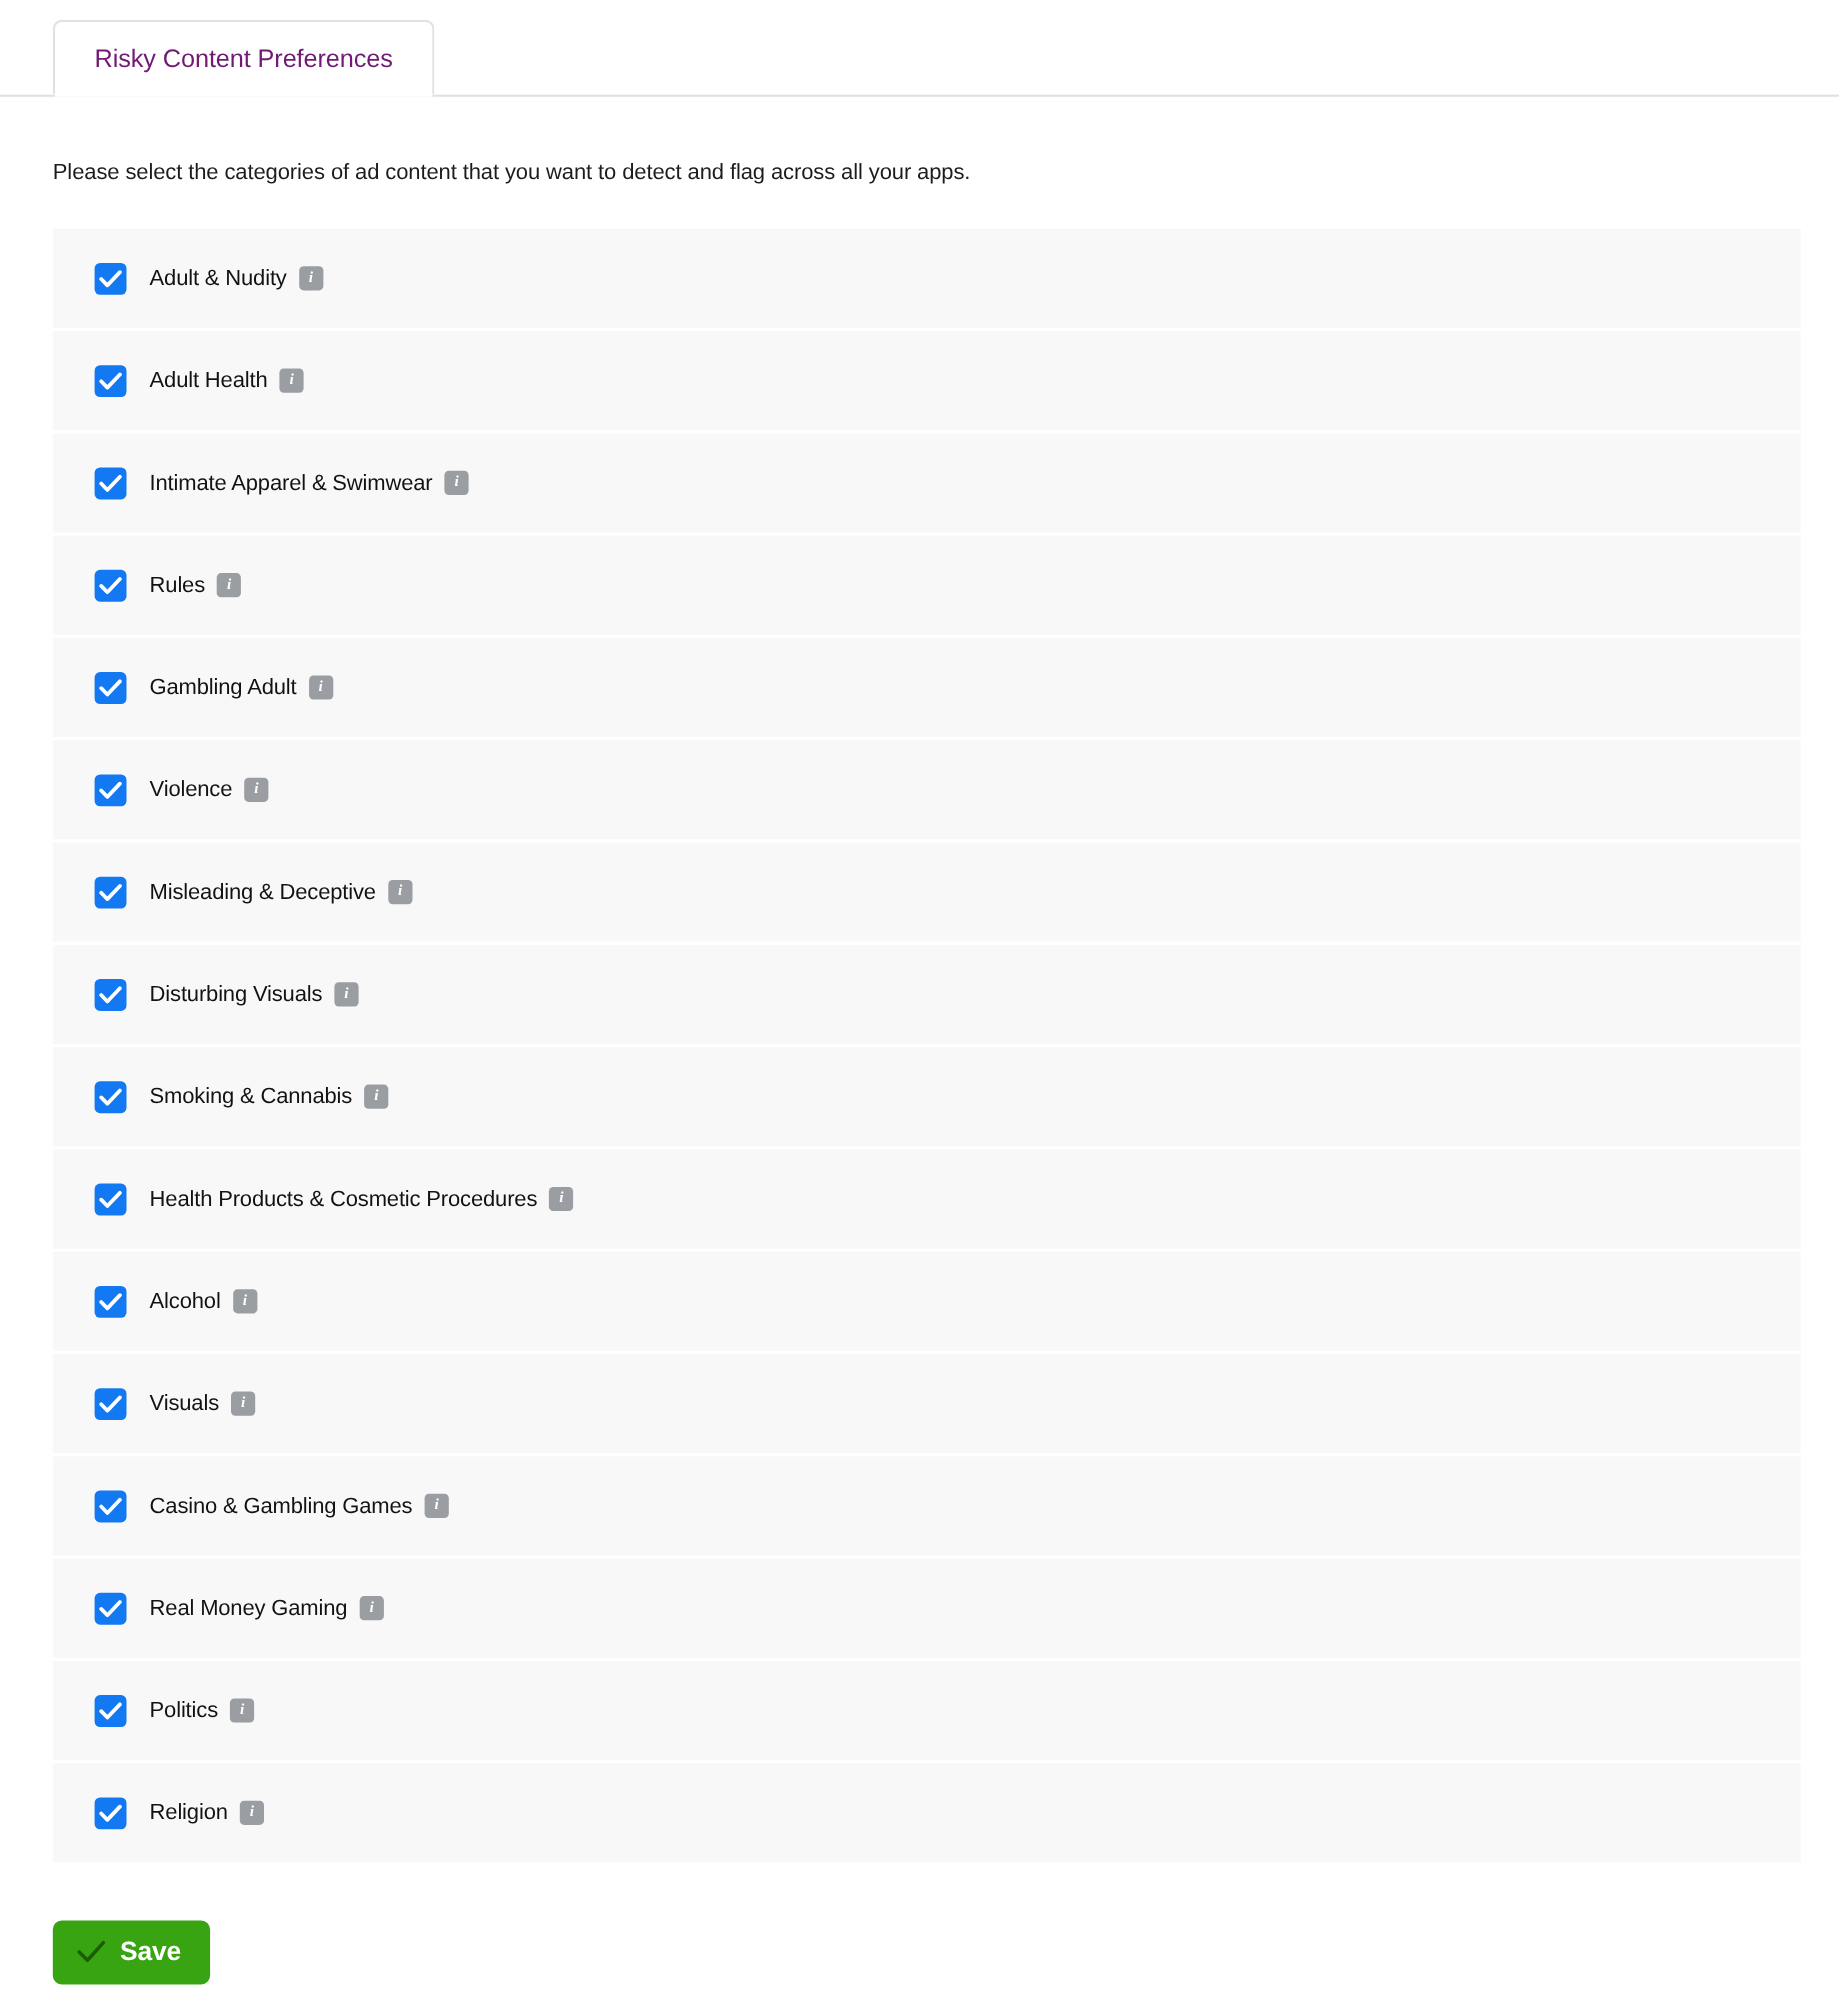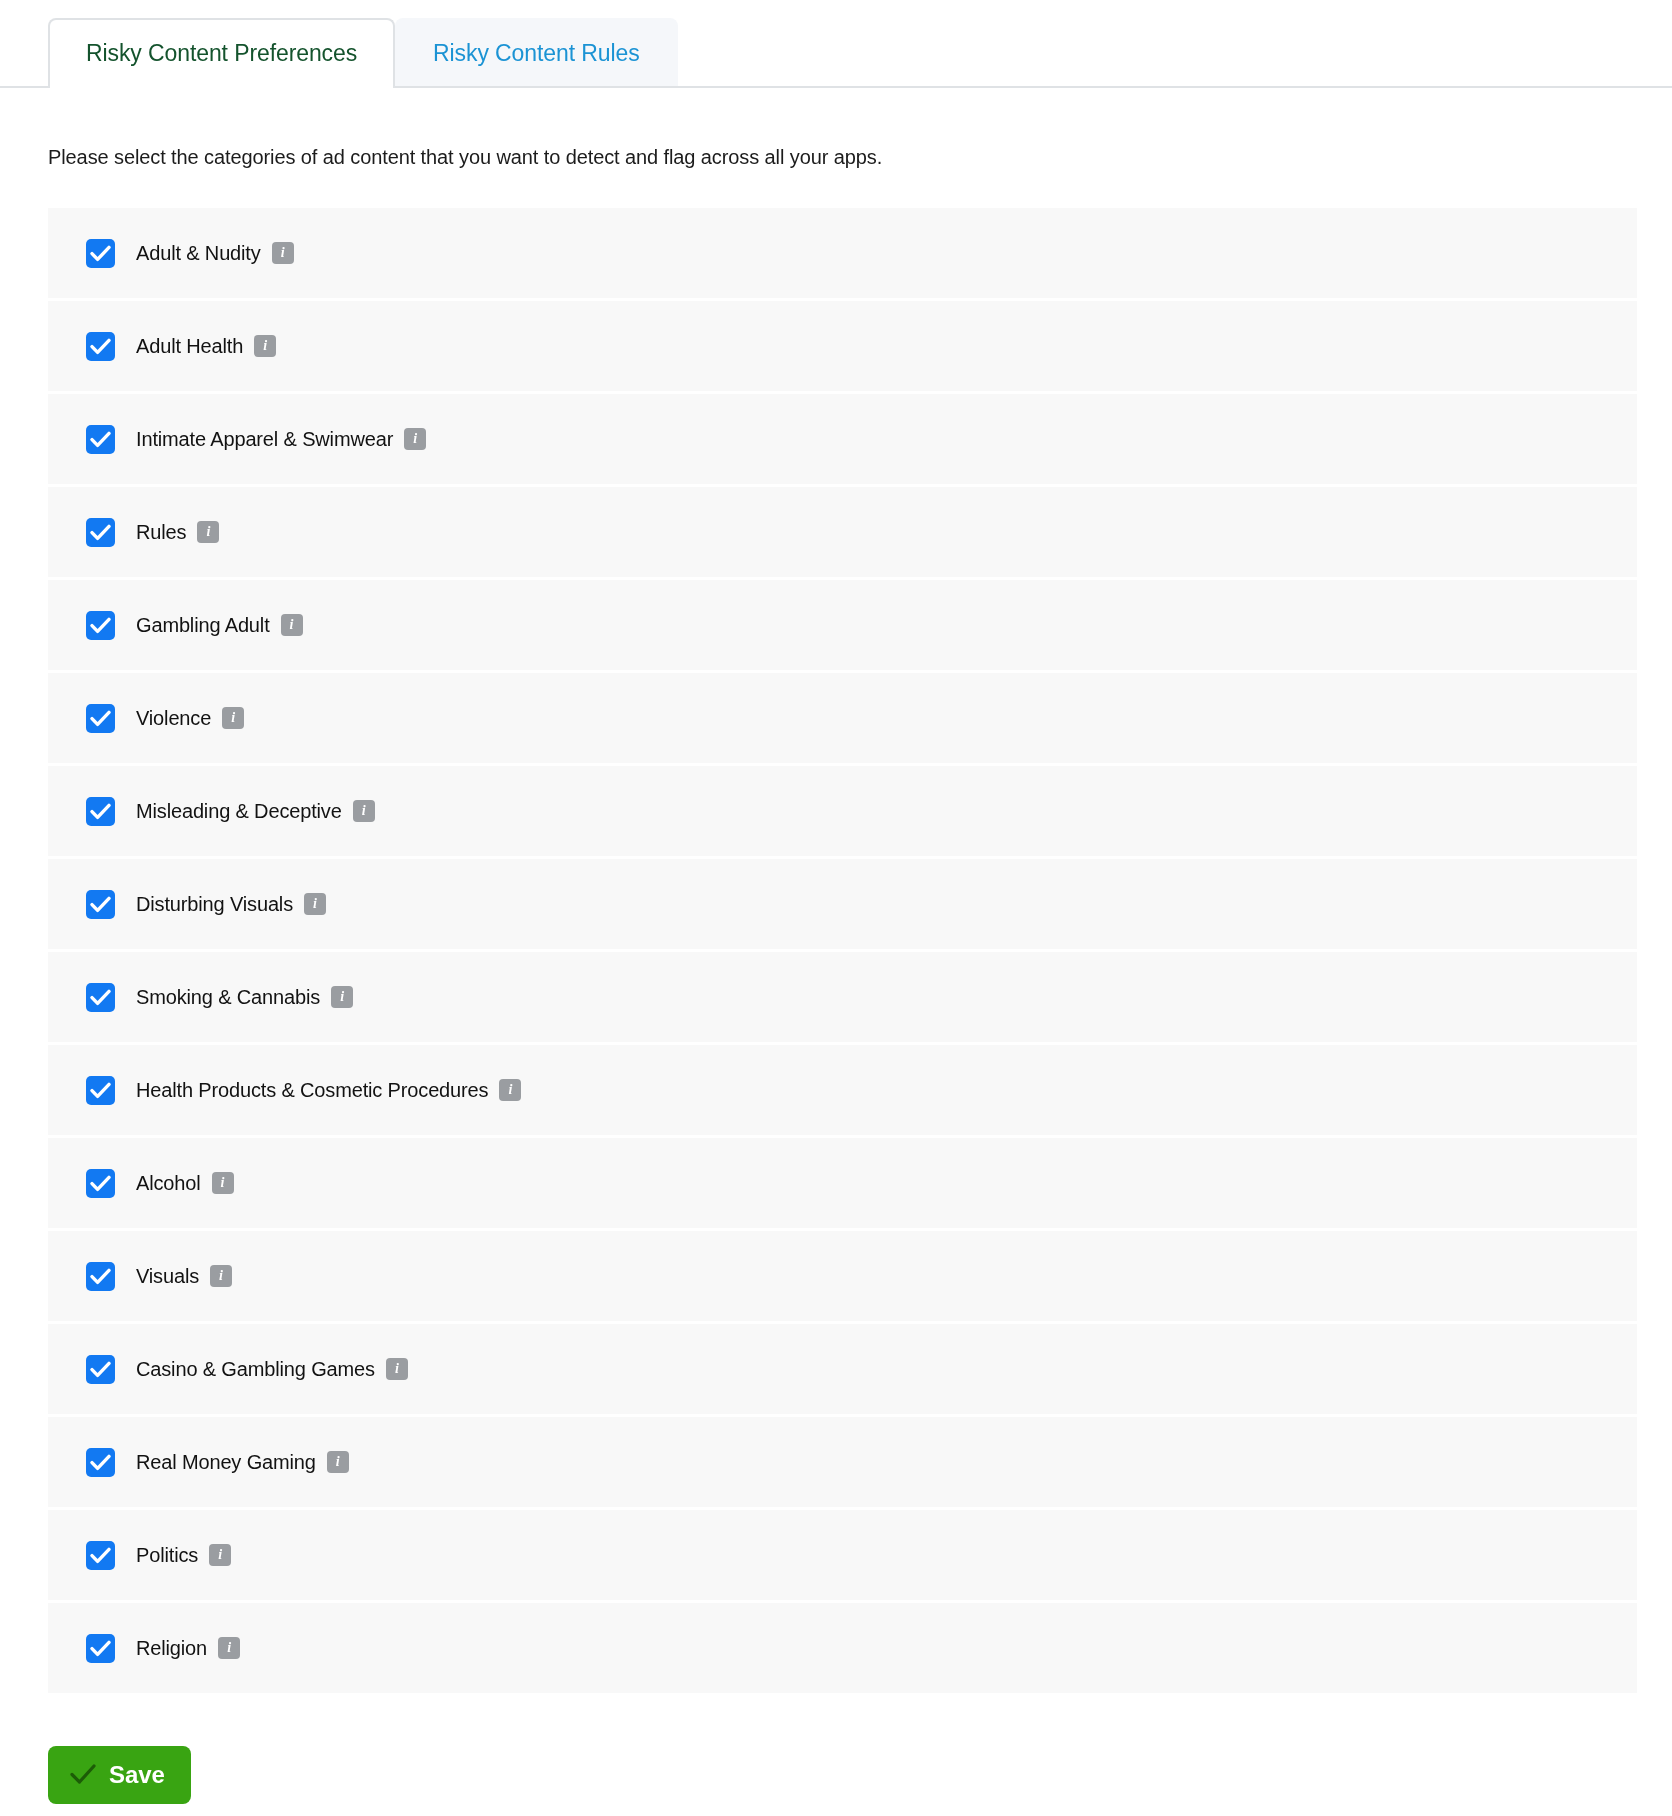--- a/index.html
+++ b/index.html
@@ -34,21 +34,21 @@
     border: 2px solid transparent;
     border-bottom: none;
     border-top-left-radius: 8px;
     border-top-right-radius: 8px;
     position: relative;
     white-space: nowrap;
   }
 
   .tab.active {
     background: #ffffff;
-    color: #14532d;
+    color: #701a75;
     border-color: #dfe2e5;
     font-weight: 400;
     z-index: 3;
   }
   .tab.active::after {
     content: "";
     position: absolute;
     left: 0; right: 0;
     bottom: -2px;
     height: 3px;
@@ -154,23 +154,20 @@
     letter-spacing: -0.1px;
   }
 </style>
 </head>
 <body>
 
 <div class="tab-bar">
   <div class="tab active">
     <span>Risky Content Preferences</span>
   </div>
-  <div class="tab inactive">
-    <span>Risky Content Rules</span>
-  </div>
 </div>
 
 <p class="description">Please select the categories of ad content that you want to detect and flag across all your apps.</p>
 
 <div class="category-list">
     <div class="category-row">
       <span class="checkbox">
         <svg width="21" height="17" viewBox="0 0 21 17" aria-hidden="true">
           <path d="M2 8.6 L7.6 14.4 L19 2.4" fill="none" stroke="#ffffff" stroke-width="3.4" stroke-linecap="round" stroke-linejoin="round"></path>
         </svg>

